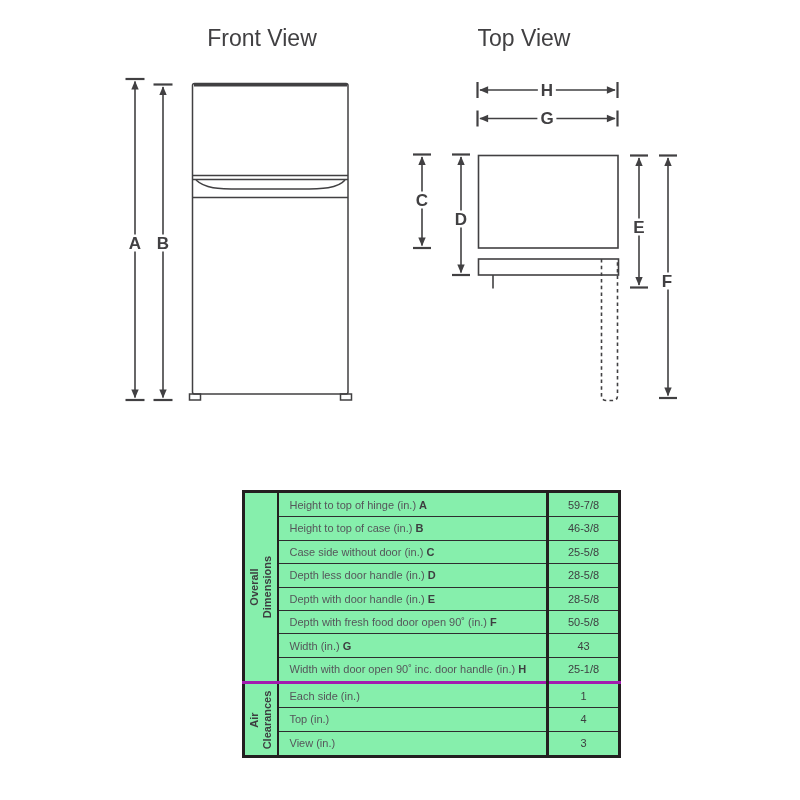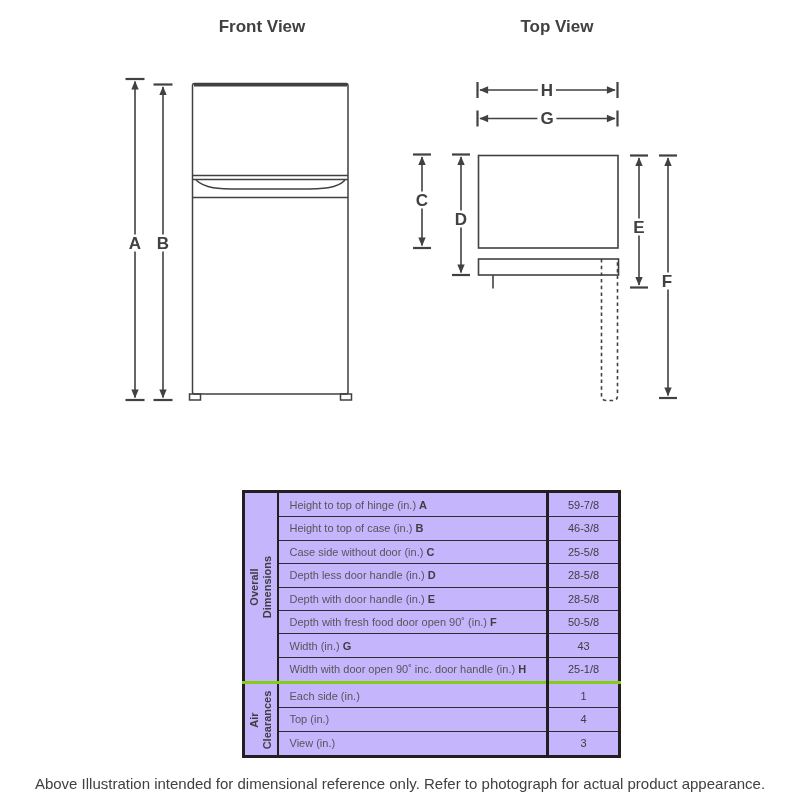--- a/index.html
+++ b/index.html
@@ -4,47 +4,47 @@
 <style>
   html,body{margin:0;padding:0;}
   body{
     width:800px;height:800px;background:#ffffff;
     font-family:"Liberation Sans", sans-serif;
     color:#414042;position:relative;overflow:hidden;
   }
   .stage{position:absolute;left:0;top:0;width:800px;height:800px;}
   .view-title{
     position:absolute;transform:translate(-50%,0);
-    font-size:17px;font-weight:700;color:#414042;white-space:nowrap;
+    font-size:23px;font-weight:400;color:#414042;white-space:nowrap;margin-top:8px;
   }
   #front-title{left:262px;top:17px;}
-  #top-title{left:557px;top:17px;}
+  #top-title{left:524px;top:17px;}
   .dim-label{
     position:absolute;transform:translate(-50%,-50%);
     font-size:17px;font-weight:700;color:#414042;
     background:#ffffff;padding:0 3px;line-height:1;z-index:3;
   }
   svg.linework{position:absolute;left:0;top:0;z-index:1;}
   
   .spec-table{
     position:absolute;left:242px;top:490px;width:376px;height:268px;
     border-collapse:collapse;table-layout:fixed;
     font-size:11px;color:#55565a;
     border:3px solid #231f20;
   }
   .spec-table td{
     border:1px solid #2d2d2f;padding:0;box-sizing:border-box;
-    vertical-align:middle;background:#c4b5fd;
+    vertical-align:middle;background:#86efac;
   }
   .spec-table td.desc{padding-left:11px;text-align:left;border-left:2px solid #231f20;}
   .spec-table td.val{
     border-left:3px solid #231f20;text-align:center;
     font-weight:400;color:#3d3e40;
   }
-  .spec-table tr.section-start td{border-top:3px solid #84cc16;}
+  .spec-table tr.section-start td{border-top:3px solid #a21caf;}
   .key{font-weight:700;color:#3d3e40;margin-left:3px;}
   .key:empty{margin-left:0;}
   .group-cell{position:relative;}
   .rot{
     position:absolute;top:50%;left:50%;
     transform:translate(-50%,-50%) rotate(-90deg);
     text-align:center;white-space:nowrap;line-height:1.2;
     font-weight:700;font-size:11px;color:#3d3e40;
   }
   .footer-note{
@@ -215,15 +215,14 @@
         <td class="desc"><span>Top (in.)</span><b class="key"></b></td>
         <td class="val">4</td>
       </tr>
       <tr>
         <td class="desc"><span>View (in.)</span><b class="key"></b></td>
         <td class="val">3</td>
       </tr>
     </tbody>
   </table>
 
-  <div class="footer-note">Above Illustration intended for dimensional reference only. Refer to photograph for actual product appearance.</div>
 
 </div>
 
 </body></html>

